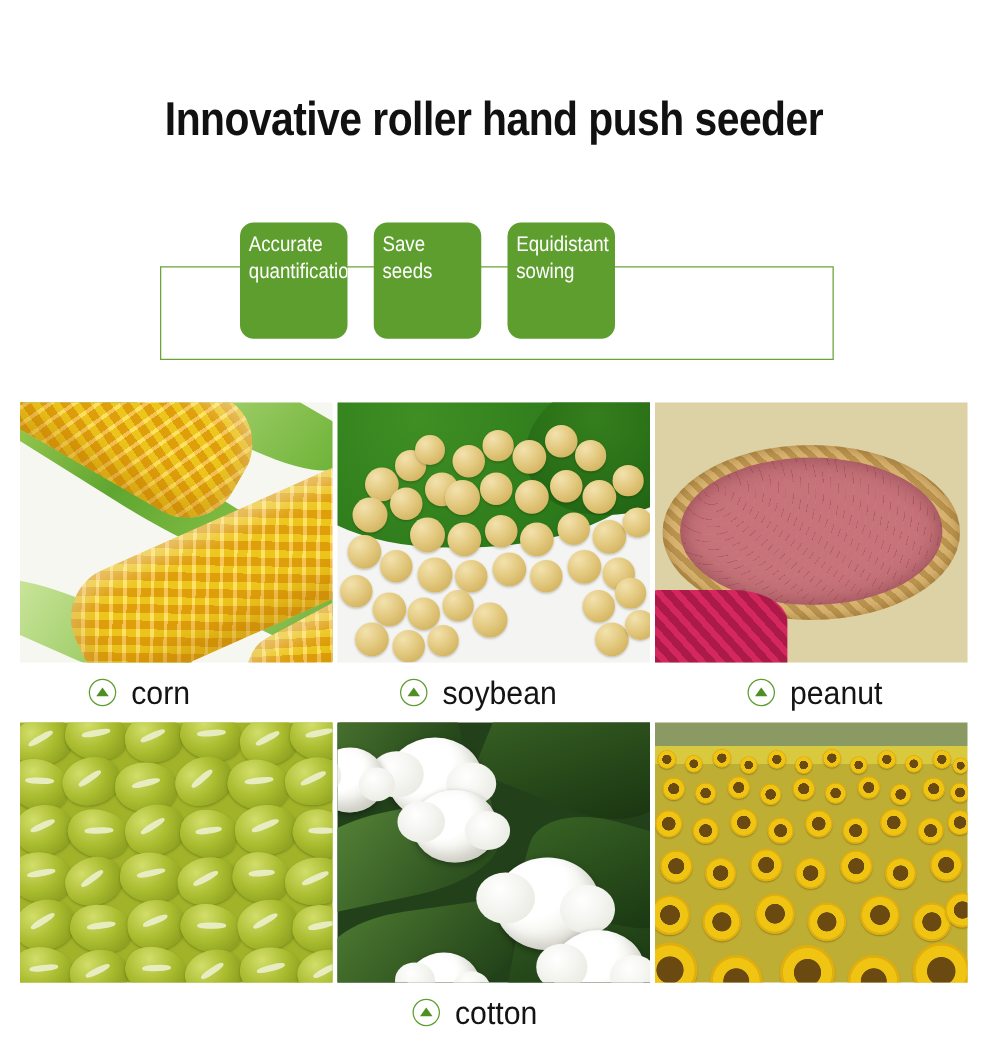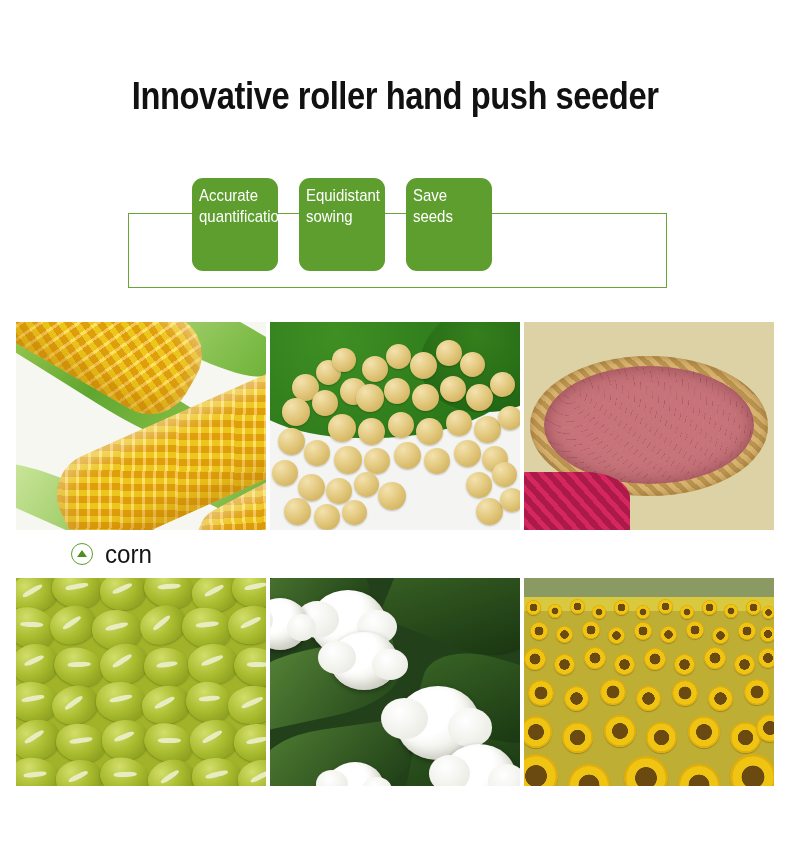--- a/index.html
+++ b/index.html
@@ -285,26 +285,26 @@
 </div>
 
 <div class="band"></div>
 
 <div class="badges">
   <div class="badge">
     <span class="badge-text">Accurate
 quantification</span>
   </div>
   <div class="badge">
+    <span class="badge-text">Save
+seeds</span>
+  </div>
+  <div class="badge">
     <span class="badge-text">Equidistant
 sowing</span>
-  </div>
-  <div class="badge">
-    <span class="badge-text">Save
-seeds</span>
   </div>
 </div>
 
 <div class="grid">
 
   <div class="row">
 
     <div class="cell">
       <div class="thumb corn">
         <div class="leaf" style="left:-30px;top:-10px;width:200px;height:60px;transform:rotate(34deg);"></div>
@@ -364,28 +364,36 @@
         <div class="bean" style="left:84px;top:150px;width:25px;height:25px;"></div>
         <div class="bean" style="left:14px;top:176px;width:27px;height:27px;"></div>
         <div class="bean" style="left:44px;top:182px;width:26px;height:26px;"></div>
         <div class="bean" style="left:72px;top:178px;width:25px;height:25px;"></div>
         <div class="bean" style="left:108px;top:160px;width:28px;height:28px;"></div>
         <div class="bean" style="left:196px;top:150px;width:26px;height:26px;"></div>
         <div class="bean" style="left:222px;top:140px;width:25px;height:25px;"></div>
         <div class="bean" style="left:206px;top:176px;width:27px;height:27px;"></div>
         <div class="bean" style="left:230px;top:166px;width:24px;height:24px;"></div>
       </div>
+      <div class="caption c2">
+        <span class="chev-icon"></span>
+        <span class="cap-text">soybean</span>
+      </div>
     </div>
 
     <div class="cell">
       <div class="thumb pea">
         <div class="shellbed"></div>
         <div class="basket"></div>
         <div class="kernels"></div>
         <div class="redbowl"></div>
+      </div>
+      <div class="caption c3">
+        <span class="chev-icon"></span>
+        <span class="cap-text">peanut</span>
       </div>
     </div>
 
   </div>
 
   <div class="row">
 
     <div class="cell">
       <div class="thumb mung">
         <div class="m" style="left:-6px;top:-4px;width:48px;height:38px;transform:rotate(-12deg);"></div>
@@ -435,20 +443,24 @@
         <div class="cleaf" style="left:150px;top:80px;width:140px;height:80px;transform:rotate(16deg);background:linear-gradient(140deg,#3a6626,#15300f);"></div>
         <div class="cleaf" style="left:-10px;top:150px;width:150px;height:70px;transform:rotate(-8deg);background:linear-gradient(140deg,#4f7c32,#1d3c16);"></div>
         <div class="cleaf" style="left:140px;top:160px;width:140px;height:70px;transform:rotate(10deg);background:linear-gradient(140deg,#2f5720,#132b0d);"></div>
         <div class="boll" style="left:40px;top:12px;width:76px;height:66px;"></div>
         <div class="boll" style="left:-18px;top:20px;width:56px;height:52px;"></div>
         <div class="boll" style="left:60px;top:54px;width:68px;height:58px;"></div>
         <div class="boll" style="left:126px;top:108px;width:84px;height:74px;"></div>
         <div class="boll" style="left:172px;top:166px;width:74px;height:66px;"></div>
         <div class="boll" style="left:56px;top:184px;width:58px;height:50px;"></div>
       </div>
+      <div class="caption c5">
+        <span class="chev-icon"></span>
+        <span class="cap-text">cotton</span>
+      </div>
     </div>
 
     <div class="cell">
       <div class="thumb sun">
         <div class="fld">
           <div class="f" style="left:2px;top:22px;width:15px;height:15px;"></div>
           <div class="f" style="left:24px;top:26px;width:14px;height:14px;"></div>
           <div class="f" style="left:46px;top:21px;width:15px;height:15px;"></div>
           <div class="f" style="left:68px;top:27px;width:14px;height:14px;"></div>
           <div class="f" style="left:90px;top:22px;width:15px;height:15px;"></div>

